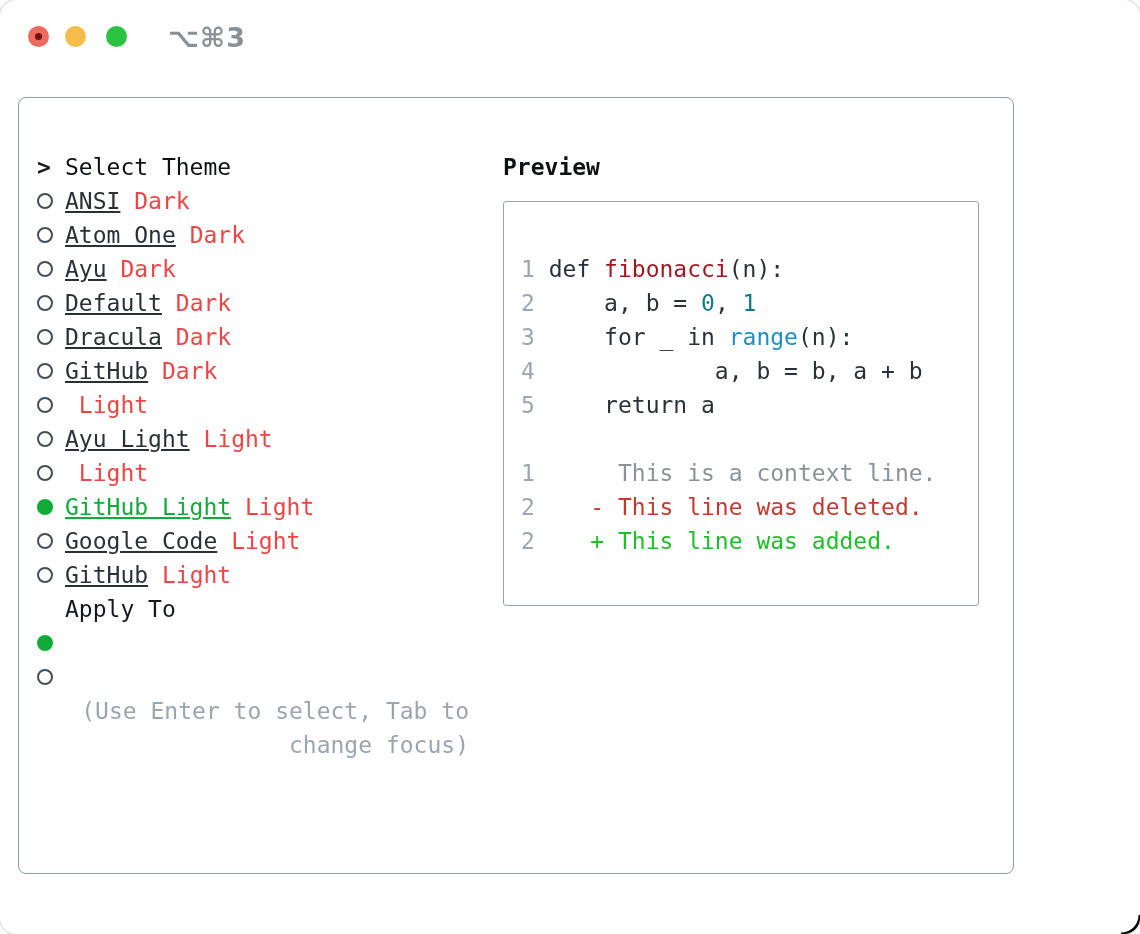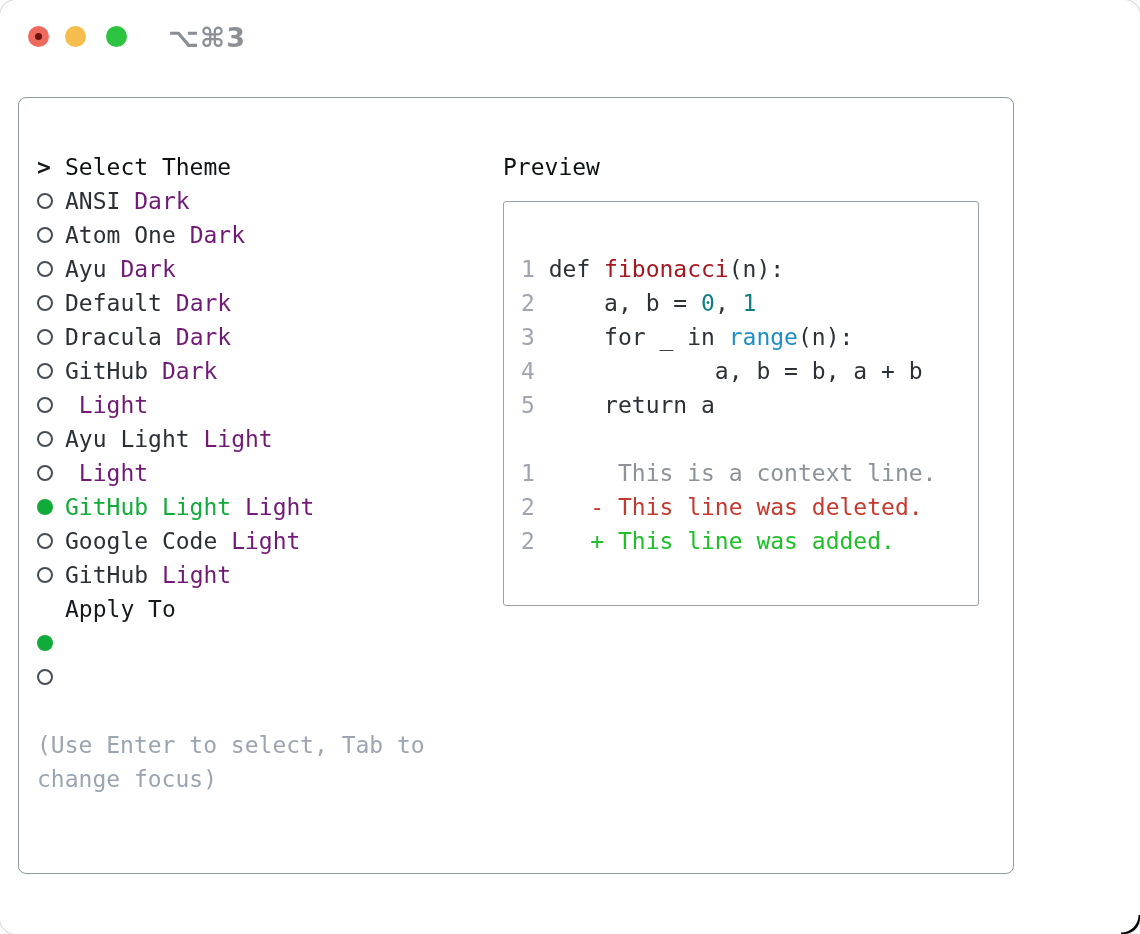--- a/index.html
+++ b/index.html
@@ -21,31 +21,31 @@
   
   .panel{position:absolute;left:18px;top:97px;width:996px;height:777px;
     border:1.5px solid #8e99a6;border-radius:8px;background:#fff;box-sizing:border-box;}
   .left-col{position:absolute;left:18px;top:52px;font-size:23px;line-height:34px;}
   .row{display:flex;align-items:center;height:34px;white-space:pre;}
   .marker-col{width:28px;display:flex;align-items:center;}
   .title-marker{font-weight:bold;color:#15181c;font-size:23px;}
   .radio{width:12px;height:12px;border:2px solid #454d56;border-radius:50%;box-sizing:content-box;}
   .radio.on{background:#10ab38;border-color:#10ab38;}
   .t-title{font-weight:normal;color:#0e1114;}
-  .t-name{color:#2b3037;}
+  .t-name{color:#2b3037;text-decoration:underline;}
   .t-name.sel{color:#10ab38;}
-  .t-variant{color:#701a75;}
+  .t-variant{color:#ef4444;}
   .apply-group{}
   .a-title{color:#15181c;}
   .a-name{color:#2b3037;}
   .a-name.sel{color:#10ab38;}
-  .help{margin-top:34px;width:432px;color:#9aa5b1;white-space:normal;}
+  .help{width:432px;color:#9aa5b1;white-space:normal;text-align:right;}
   
   .right-col{position:absolute;left:484px;top:52px;}
-  .preview-title{font-size:23px;line-height:34px;font-weight:normal;color:#0e1114;}
+  .preview-title{font-size:23px;line-height:34px;font-weight:bold;color:#0e1114;}
   .preview-box{margin-top:17px;width:476px;height:405px;border:1.5px solid #98a1ac;
     border-radius:3px;box-sizing:border-box;overflow:hidden;}
   .preview-box pre{margin:0;padding:50px 0 0 17px;font-family:"DejaVu Sans Mono",monospace;
     font-size:23px;line-height:34px;}
   .c-num{color:#9da6b2;}
   .c-code{color:#2b3137;}
   .c-func{color:#a5161f;}
   .c-number{color:#0c7d87;}
   .c-builtin{color:#1e8fc6;}
   .c-ctx{color:#8b929a;}

